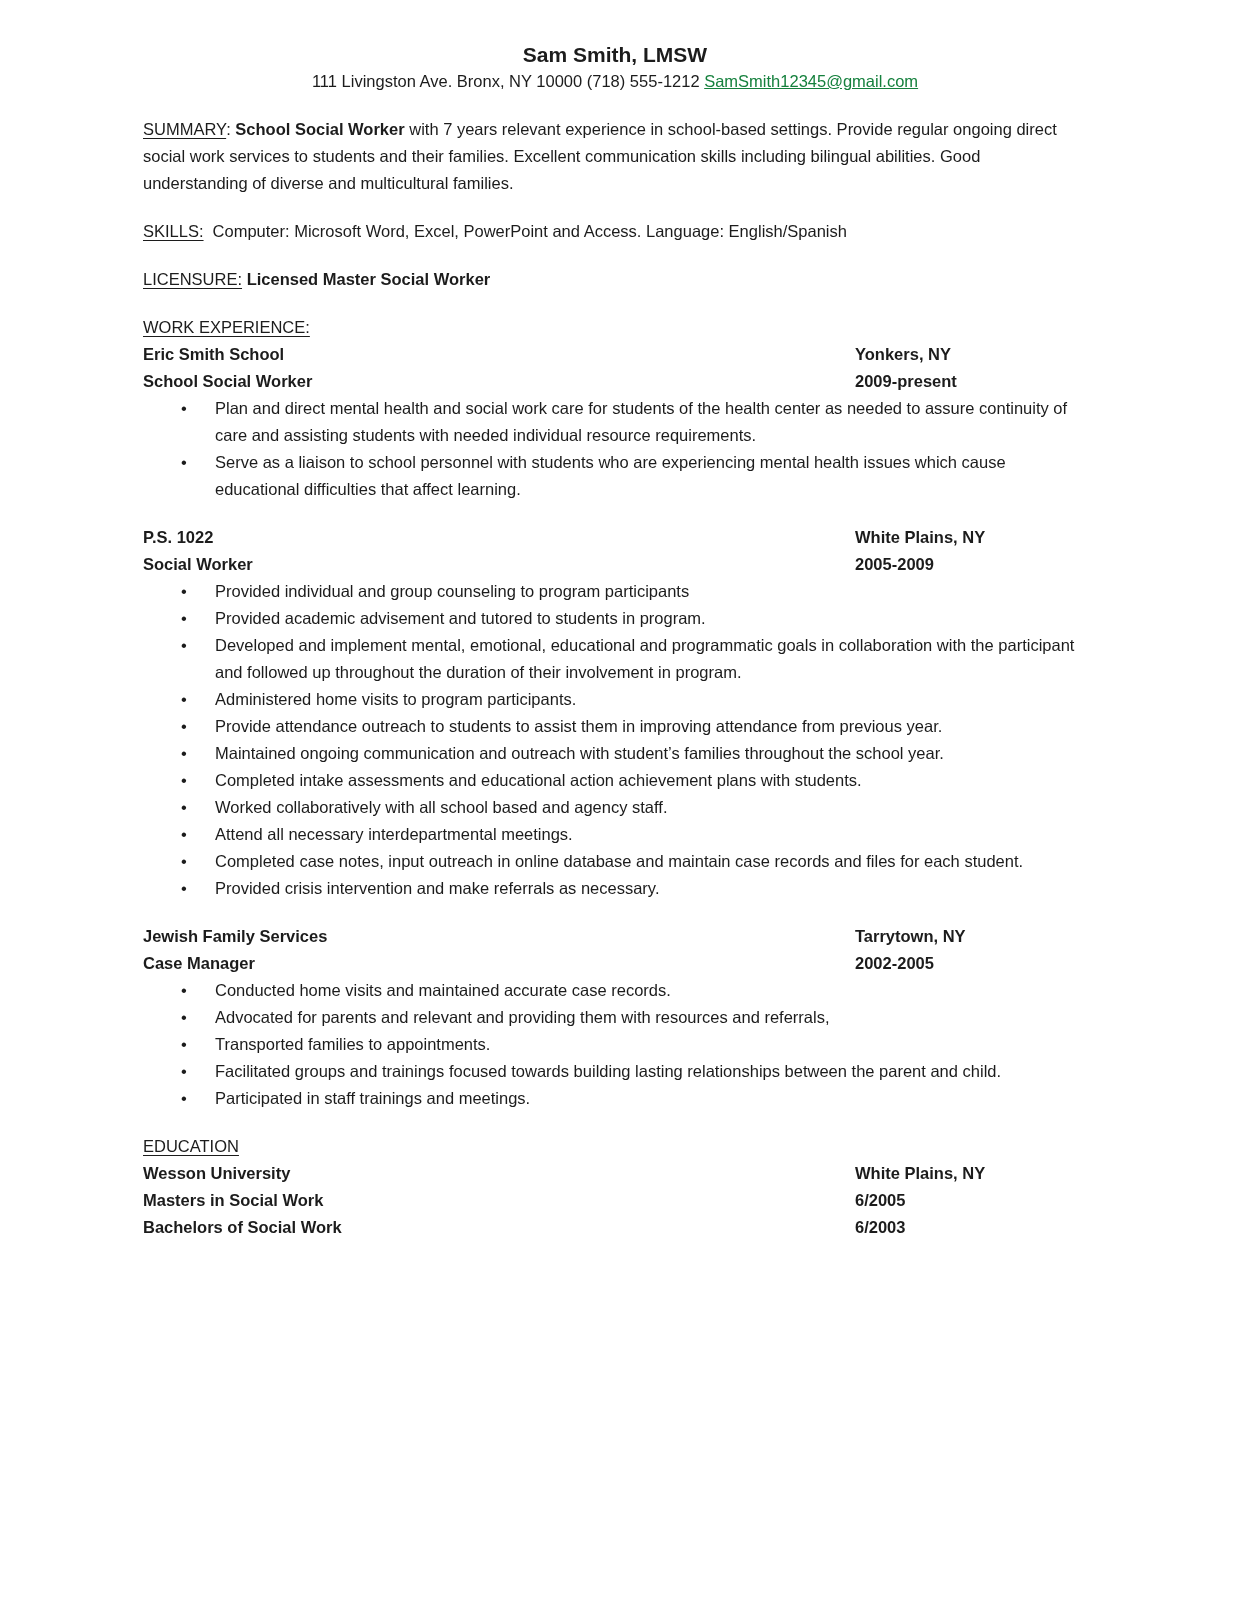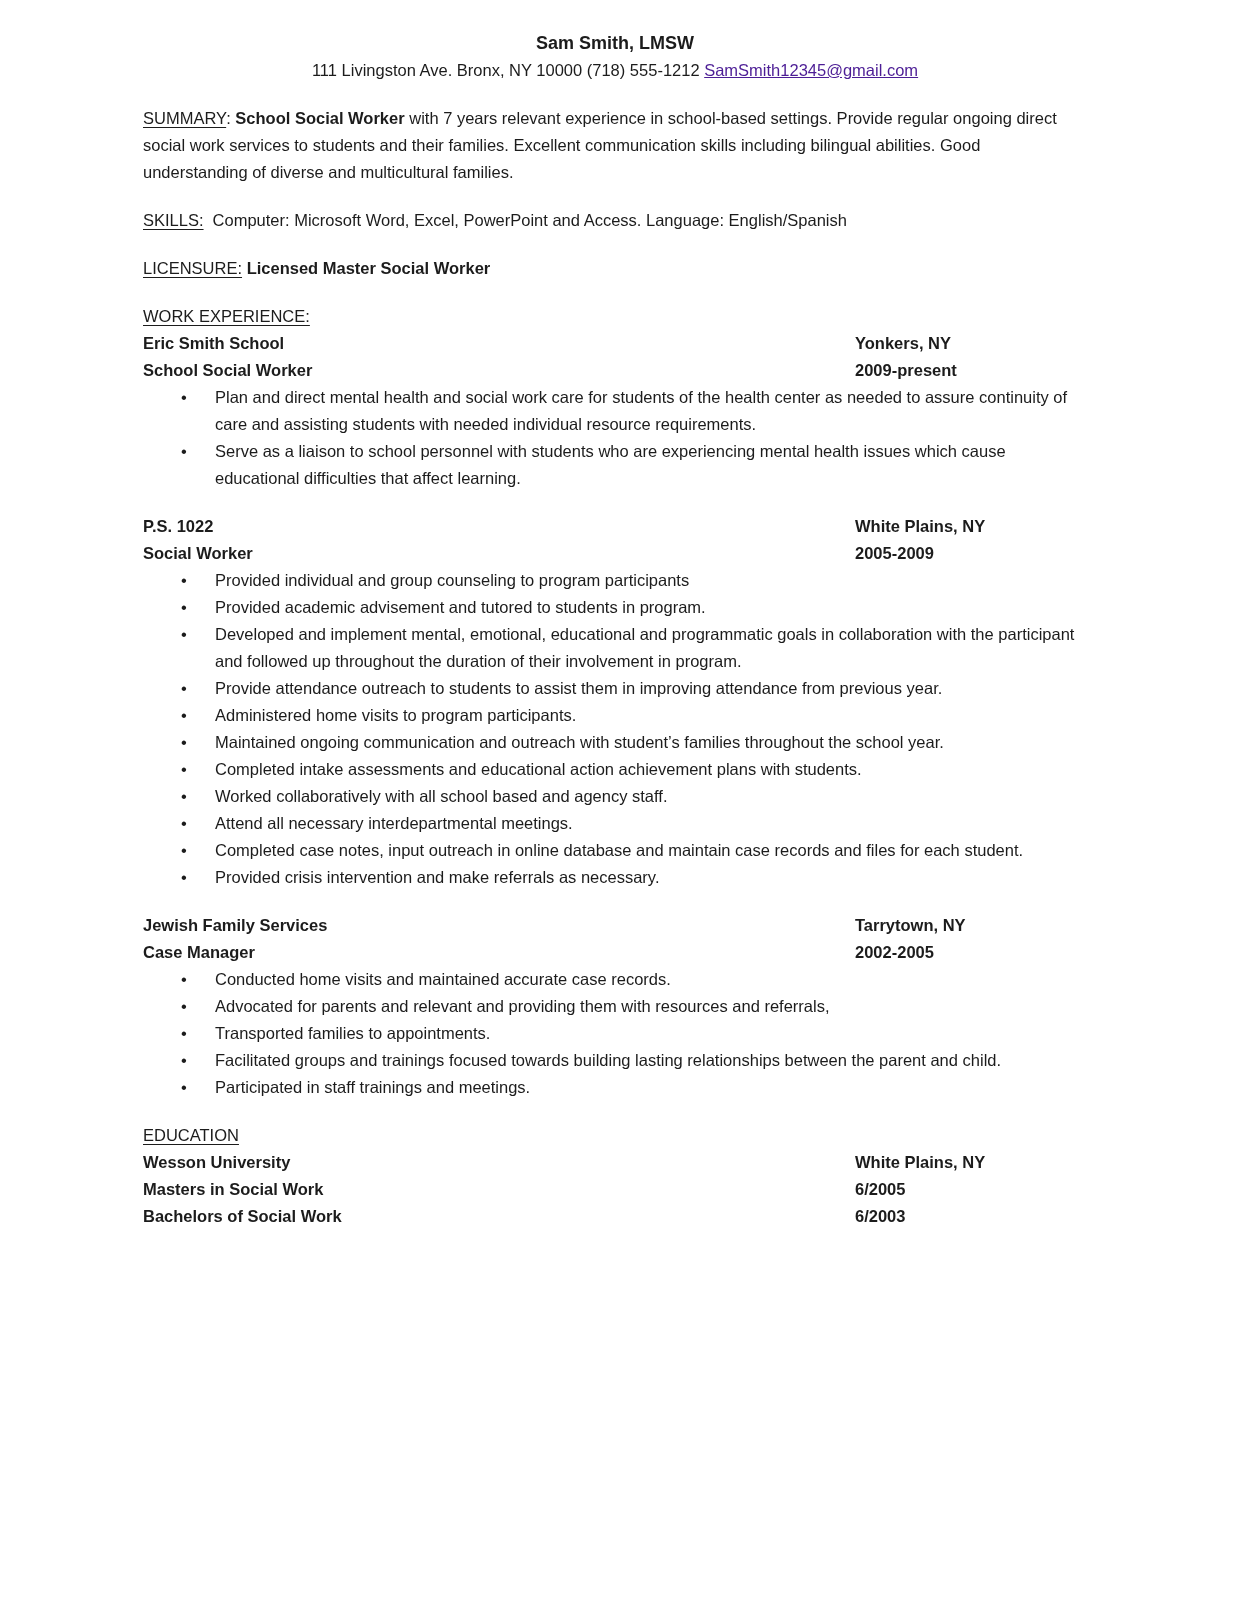--- a/index.html
+++ b/index.html
@@ -12,22 +12,22 @@
     line-height: 27px;
     color: #1c1c1c;
     overflow: hidden;
   }
   .page { padding: 30px 150px 0 143px; }
 
   .center { text-align: center; }
   .bold { font-weight: bold; }
   .italic { }
   .underline { text-decoration: underline; text-underline-offset: 3px; }
-  .link { color: #4c1d95; text-decoration: underline; cursor: pointer; }
-  .name-line { font-weight: bold; font-size: 18px; }
+  .link { color: #15803d; text-decoration: underline; cursor: pointer; }
+  .name-line { font-weight: bold; font-size: 21px; margin-top: 11px; }
 
   .section-gap { margin-top: 21px; }
 
   .row { position: relative; }
   .row .right {
     position: absolute;
     left: 712px;
     top: 0;
     white-space: nowrap;
     font-weight: bold;
@@ -71,22 +71,22 @@
             <li>Serve as a liaison to school personnel with students who are experiencing mental health issues which cause educational difficulties that affect learning.</li>
           </ul>
         </div>
         <div class="section-gap">
           <div class="row"><span class="bold">P.S. 1022</span><span class="right">White Plains, NY</span></div>
           <div class="row"><span class="bold">Social Worker</span><span class="right">2005-2009</span></div>
           <ul class="bullets">
             <li>Provided individual and group counseling to program participants</li>
             <li>Provided academic advisement and tutored to students in program.</li>
             <li>Developed and implement mental, emotional, educational and programmatic goals in collaboration with the participant and followed up throughout the duration of their involvement in program.</li>
+            <li>Administered home visits to program participants.</li>
             <li>Provide attendance outreach to students to assist them in improving attendance from previous year.</li>
-            <li>Administered home visits to program participants.</li>
             <li>Maintained ongoing communication and outreach with student’s families throughout the school year.</li>
             <li>Completed intake assessments and educational action achievement plans with students.</li>
             <li>Worked collaboratively with all school based and agency staff.</li>
             <li>Attend all necessary interdepartmental meetings.</li>
             <li>Completed case notes, input outreach in online database and maintain case records and files for each student.</li>
             <li>Provided crisis intervention and make referrals as necessary.</li>
           </ul>
         </div>
         <div class="section-gap">
           <div class="row"><span class="bold">Jewish Family Services</span><span class="right">Tarrytown, NY</span></div>

